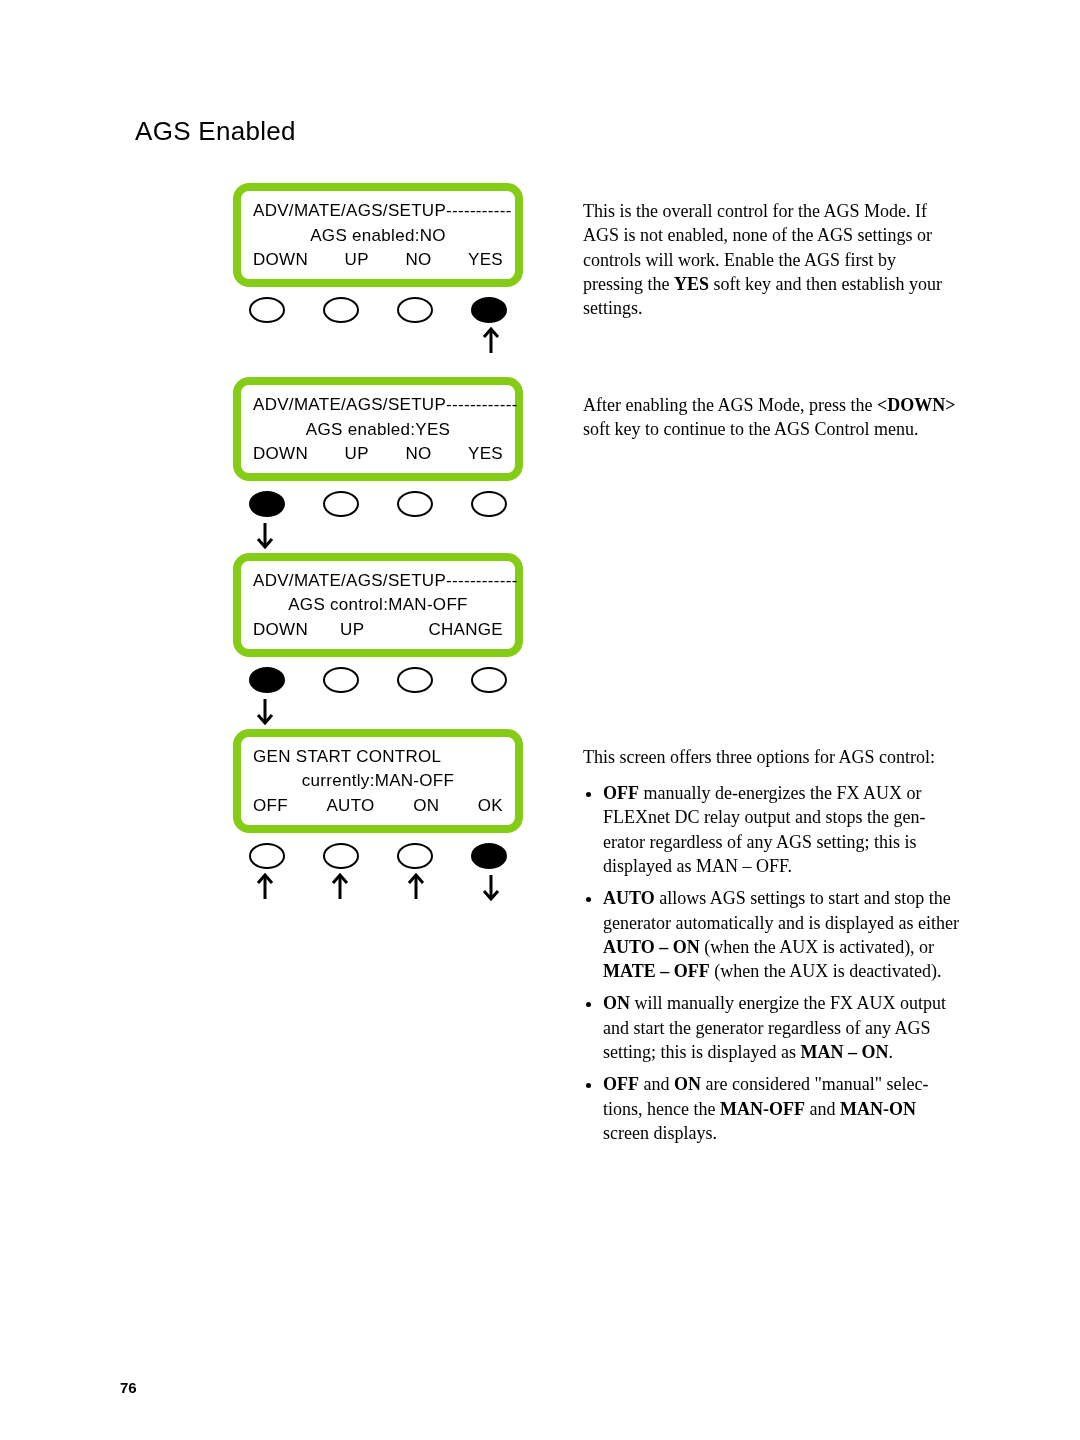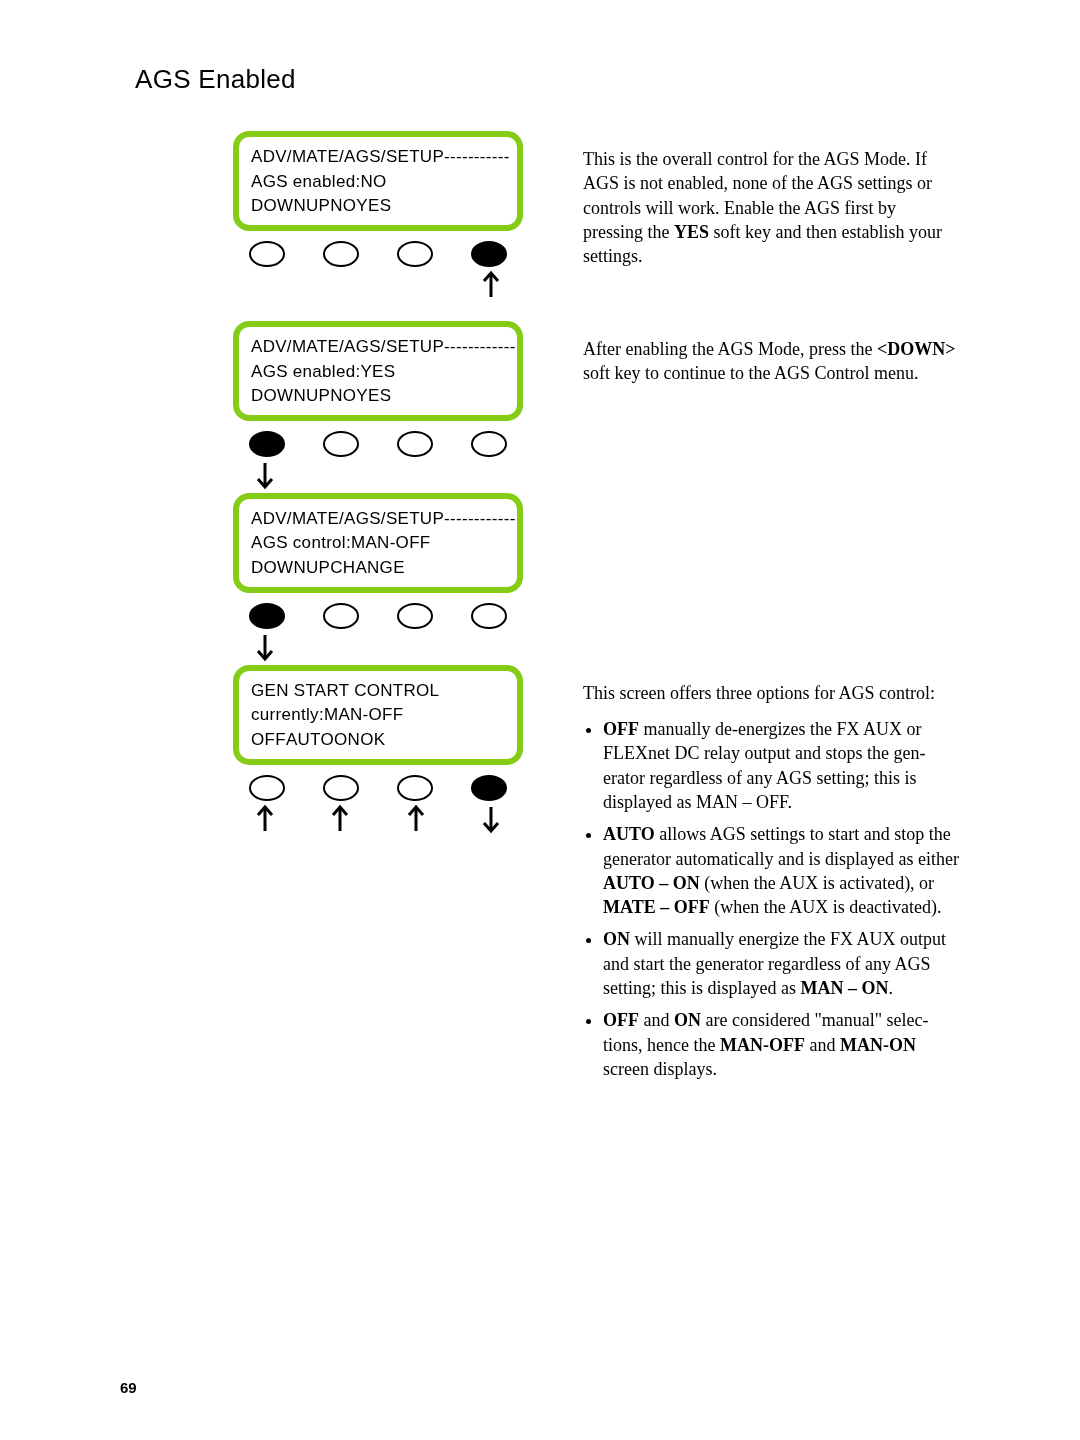--- a/index.html
+++ b/index.html
@@ -1,28 +1,28 @@
 <!DOCTYPE html>
 <html><head>
 <meta charset="utf-8">
 <style>
   html,body{margin:0;padding:0;background:#fff;color:#000;font-family:"Times New Roman",serif}
-  .page{width:1080px;height:1440px;box-sizing:border-box;padding:64px 120px 60px 135px;position:relative}
+  .page{width:1080px;height:1440px;box-sizing:border-box;padding:116px 120px 60px 135px;position:relative}
   .h1{font-size:26px;letter-spacing:.3px;margin-bottom:36px;font-family:"Segoe UI","Myriad Pro","Helvetica Neue",sans-serif}
   .h2{font-size:20px;margin:52px 0 30px;font-family:"Segoe UI","Myriad Pro","Helvetica Neue",sans-serif}
   .row{display:flex;align-items:flex-start;gap:60px}
   .lcd-block{width:290px;flex:none;margin-left:98px}
   .desc{flex:1;font-size:18px;line-height:1.35}
   .desc p{margin:16px 0 12px}
   .desc ul{margin:6px 0 0;padding-left:20px}
   .desc li{margin:4px 0 8px;line-height:1.35}
-  .lcd{border:6px solid #84cc16;border-radius:16px;padding:8px 12px 6px;font-family:"Arial Narrow","Helvetica Neue Condensed",Arial,sans-serif;font-stretch:condensed;font-size:17px;letter-spacing:.3px;line-height:1.45}
+  .lcd{border:8px solid #84cc16;border-radius:16px;padding:8px 12px 6px;font-family:"Arial Narrow","Helvetica Neue Condensed",Arial,sans-serif;font-stretch:condensed;font-size:17px;letter-spacing:.3px;line-height:1.45}
   .lcd .hdr{white-space:pre}
-  .lcd .mid{display:flex;justify-content:flex-start}
-  .lcd .soft{display:flex;justify-content:flex-start}
+  .lcd .mid{display:flex;justify-content:center}
+  .lcd .soft{display:flex;justify-content:space-between}
   .btnrow{display:flex;justify-content:space-between;padding:10px 16px 2px}
   .ob{width:32px;height:22px;border:2px solid #000;border-radius:50%}
   .ob.fill{background:#000}
   .arrows{display:flex;justify-content:space-between;padding:0 16px;height:34px;align-items:flex-start}
   .aw{width:32px;display:flex;justify-content:center;align-items:flex-start}
   .spacer{height:18px}
   .pgnum{position:absolute;left:120px;bottom:44px;font-weight:bold;font-family:Arial,sans-serif;font-size:15px}
 </style>
 </head>
 <body>
@@ -201,14 +201,14 @@
       <p>This screen offers three options for AGS control:</p>
       <ul>
         <li><b>OFF</b><span> manually de-energizes the FX AUX or FLEXnet DC relay output and stops the gen­erator regardless of any AGS setting; this is displayed as MAN – OFF.</span></li>
         <li><b>AUTO</b><span> allows AGS settings to start and stop the generator automatically and is displayed as ei­ther </span><b>AUTO – ON</b><span> (when the AUX is activated), or </span><b>MATE – OFF</b><span> (when the AUX is deactivat­ed).</span></li>
         <li><b>ON</b><span> will manually energize the FX AUX output and start the generator regardless of any AGS setting; this is displayed as </span><b>MAN – ON</b><span>.</span></li>
         <li><b>OFF</b><span> and </span><b>ON</b><span> are considered "manual" selec­tions, hence the </span><b>MAN-OFF</b><span> and </span><b>MAN-ON</b><span> screen displays.</span></li>
       </ul>
     </div>
   </div>
 
-  <div class="pgnum">69</div>
+  <div class="pgnum">76</div>
 </div>
 
 </body></html>

